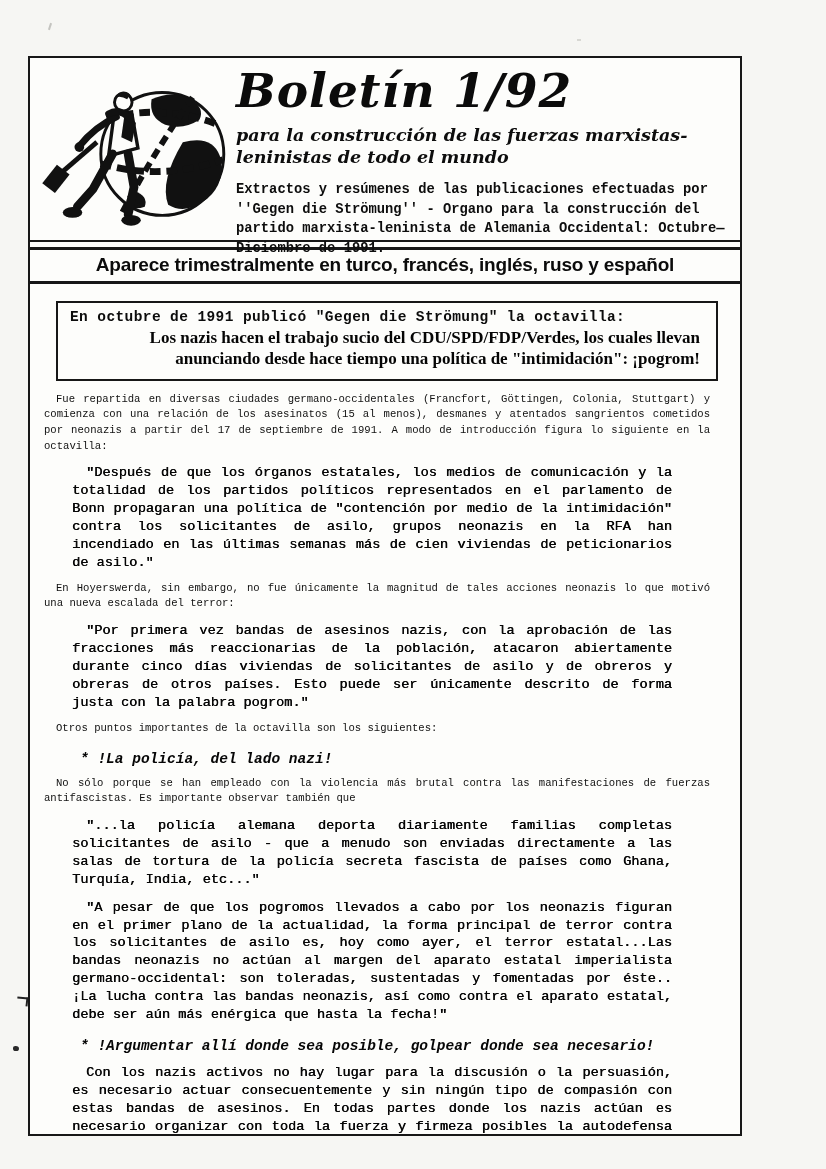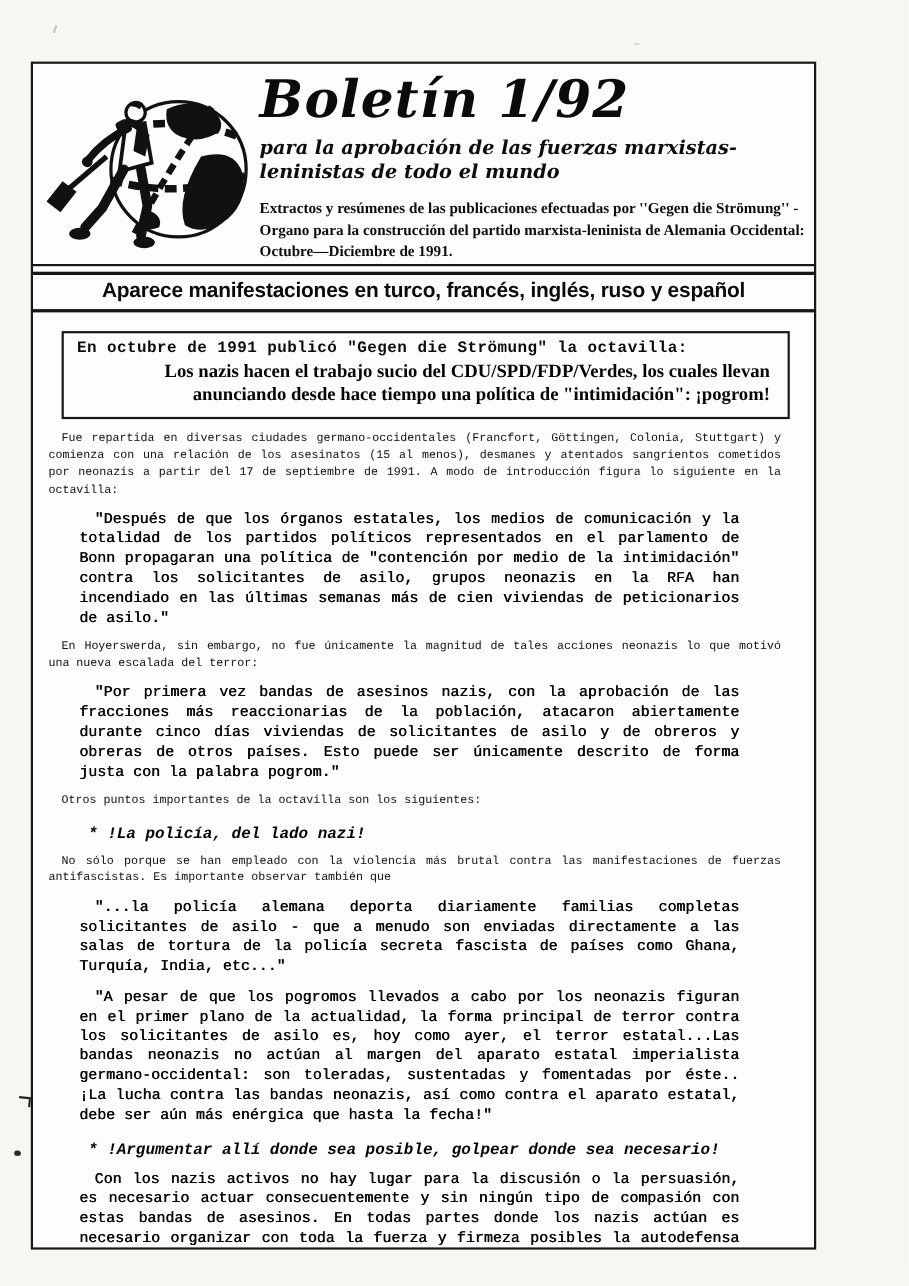--- a/index.html
+++ b/index.html
@@ -40,21 +40,21 @@
   }
   .mast-subtitle{
     font-family:"DejaVu Serif", serif;
     font-weight:bold;font-style:italic;
     font-size:17.5px;line-height:1.25;
     max-width:478px;
     margin:0 0 11px 0;
     color:#0d0d0d;
   }
   .mast-imprint{
-    font-family:Liberation Serif, serif;
+    font-family:Liberation Mono, monospace;
     font-weight:bold;
     font-size:13.8px;line-height:1.42;
     max-width:512px;
     color:#0d0d0d;
   }
 
   
   .banner{
     margin-top:5px;
     border-top:3px solid #171717;
@@ -164,26 +164,26 @@
           <circle cx="44" cy="79" r="5" fill="#111"></circle>
 
           <path d="M78,86 L58,122 L42,140" fill="none" stroke="#111" stroke-width="9" stroke-linecap="round"></path>
           <path d="M94,86 L100,120 L94,148" fill="none" stroke="#111" stroke-width="9" stroke-linecap="round"></path>
           <ellipse cx="37" cy="146" rx="10" ry="5.5" fill="#111"></ellipse>
           <ellipse cx="97" cy="154" rx="10" ry="5.5" fill="#111"></ellipse>
         </svg>
       </div>
       <div class="mast-text">
         <div class="mast-title">Boletín 1/92</div>
-        <div class="mast-subtitle">para la aprobación de las fuerzas marxistas-leninistas de todo el mundo</div>
+        <div class="mast-subtitle">para la construcción de las fuerzas marxistas-leninistas de todo el mundo</div>
         <div class="mast-imprint">Extractos y resúmenes de las publicaciones efectuadas por ''Gegen die Strömung'' - Organo para la construcción del partido marxista-leninista de Alemania Occidental: Octubre—Diciembre de 1991.</div>
       </div>
     </div>
 
-    <div class="banner">Aparece manifestaciones en turco, francés, inglés, ruso y español</div>
+    <div class="banner">Aparece trimestralmente en turco, francés, inglés, ruso y español</div>
 
     <div class="headline-box">
       <div class="headline-intro">En octubre de 1991 publicó "Gegen die Strömung" la octavilla:</div>
       <div class="headline-main">Los nazis hacen el trabajo sucio del CDU/SPD/FDP/Verdes, los cuales llevan anunciando desde hace tiempo una política de "intimidación": ¡pogrom!</div>
     </div>
 
     <div class="body-col">
       <div class="para">Fue repartida en diversas ciudades germano-occidentales (Francfort, Göttingen, Colonia, Stuttgart) y comienza con una relación de los asesinatos (15 al menos), desmanes y atentados sangrientos cometidos por neonazis a partir del 17 de septiembre de 1991. A modo de introducción figura lo siguiente en la octavilla:</div>
       <div class="quote">"Después de que los órganos estatales, los medios de comunicación y la totalidad de los partidos políticos representados en el parlamento de Bonn propagaran una política de "contención por medio de la intimidación" contra los solicitantes de asilo, grupos neonazis en la RFA han incendiado en las últimas semanas más de cien viviendas de peticionarios de asilo."</div>
       <div class="para">En Hoyerswerda, sin embargo, no fue únicamente la magnitud de tales acciones neonazis lo que motivó una nueva escalada del terror:</div>

